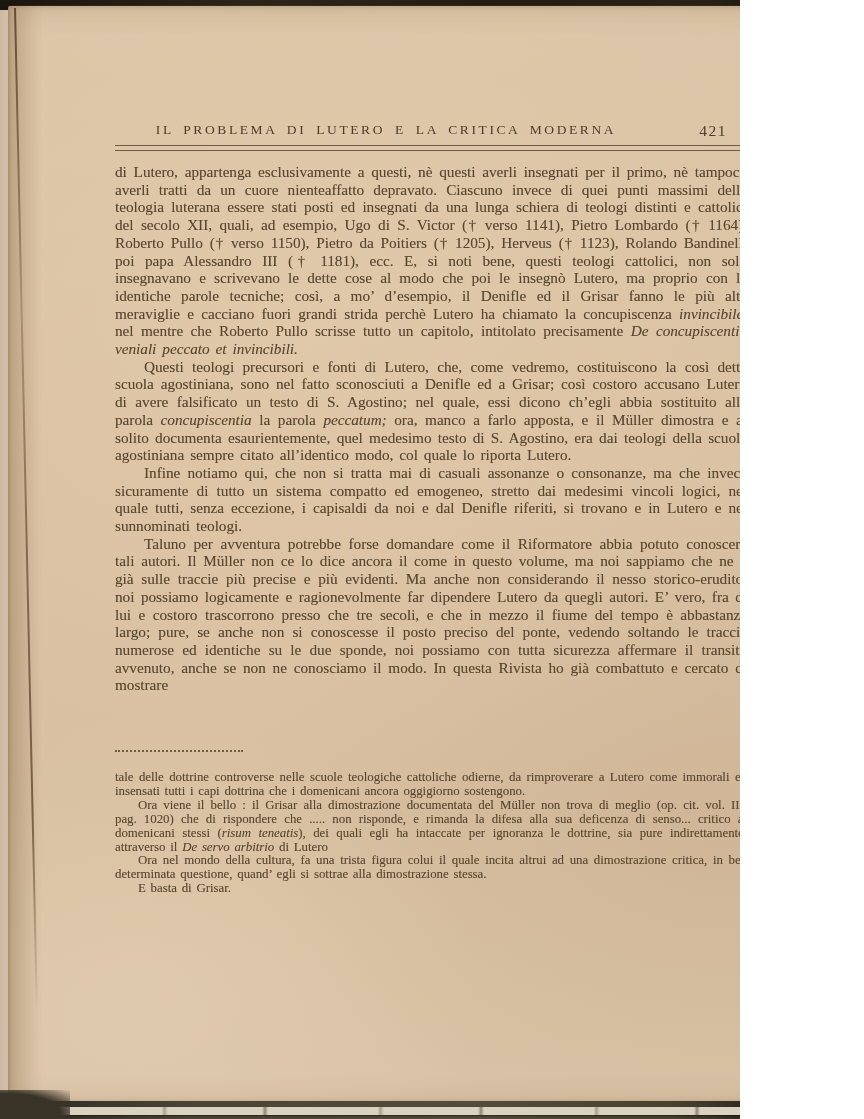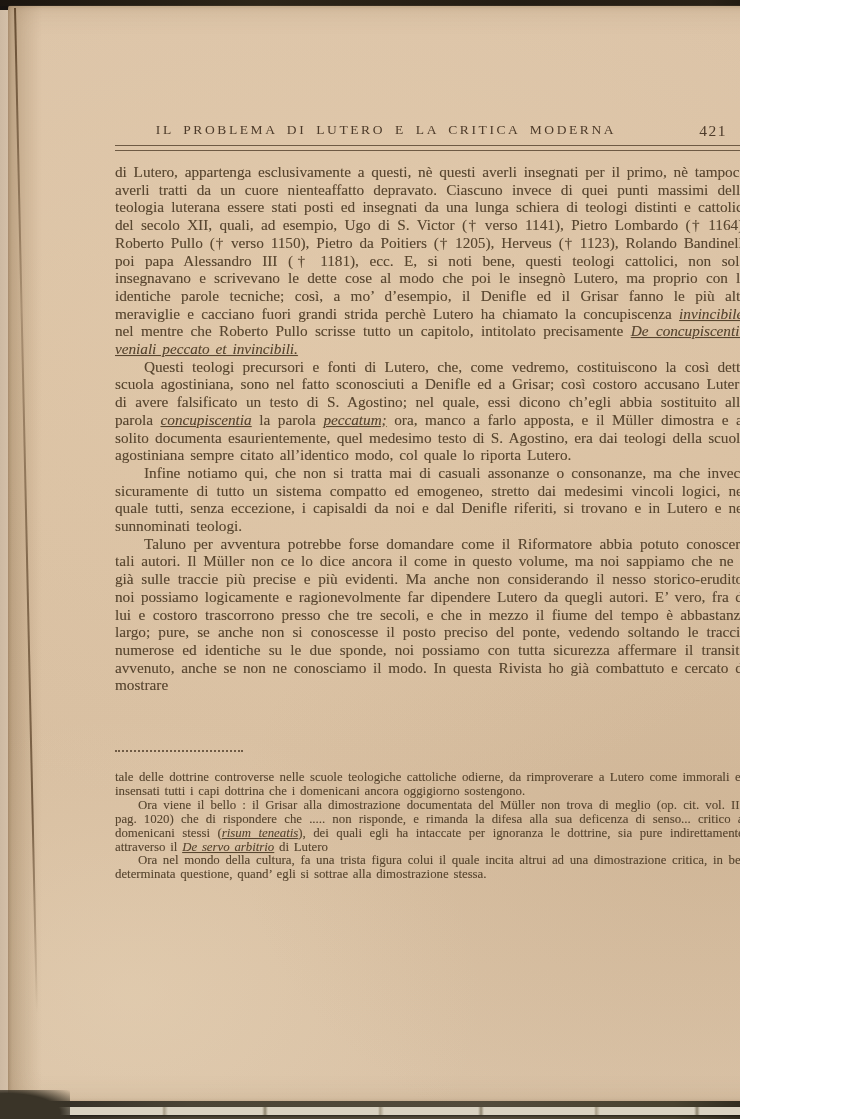--- a/index.html
+++ b/index.html
@@ -54,21 +54,21 @@
   .head-row { position:relative; height:18px; }
   .head-title { text-align:center; font-size:13.5px; letter-spacing:2.6px; color:#4d3b2a; word-spacing:4px;
     padding-right:90px; }
   .page-number { position:absolute; right:20px; top:0; font-size:15.5px; letter-spacing:1.5px; color:#4d3b2a; }
   .double-rule { margin-top:5px; height:6px; border-top:1.4px solid #6e5a44; border-bottom:1.4px solid #6e5a44; }
 
   .body-text { margin-top:12px; height:577px; overflow:hidden; }
   .body-text p { font-size:15.2px; line-height:17.7px; text-align:justify; word-spacing:2.2px;
     color:#57452f; text-shadow:0.2px 0.2px 0.4px rgba(87,69,47,0.35); }
   .body-text p.indent { text-indent:29px; }
-  .it { font-style:italic;text-decoration:underline; }
+  .it { font-style:italic; }
 
   .footnote-sep { margin-top:10px; width:128px; height:0; border-top:2px dotted #6f5b45; }
 
   .footnotes { margin-top:19px; }
   .footnotes p { font-size:12.8px; line-height:13.9px; text-align:justify; word-spacing:1.6px;
     color:#57452f; text-shadow:0.2px 0.2px 0.3px rgba(87,69,47,0.3); }
   .footnotes p.indent { text-indent:23px; }
 </style>
 </head>
 <body>
@@ -93,20 +93,21 @@
         <p class="indent"><span>Infine notiamo qui, che non si tratta mai di casuali assonanze o consonanze, ma che invece sicuramente di tutto un sistema compatto ed emogeneo, stretto dai medesimi vincoli logici, nel quale tutti, senza eccezione, i capisaldi da noi e dal Denifle riferiti, si trovano e in Lutero e nei sunnominati teologi.</span></p>
         <p class="indent"><span>Taluno per avventura potrebbe forse domandare come il Riformatore abbia potuto conoscere tali autori. Il Müller non ce lo dice ancora il come in questo volume, ma noi sappiamo che ne è già sulle traccie più precise e più evidenti. Ma anche non considerando il nesso storico-erudito, noi possiamo logicamente e ragionevolmente far dipendere Lutero da quegli autori. E’ vero, fra di lui e costoro trascorrono presso che tre secoli, e che in mezzo il fiume del tempo è abbastanza largo; pure, se anche non si conoscesse il posto preciso del ponte, vedendo soltando le traccie numerose ed identiche su le due sponde, noi possiamo con tutta sicurezza affermare il transito avvenuto, anche se non ne conosciamo il modo. In questa Rivista ho già combattuto e cercato di mostrare</span></p>
       </div>
 
       <div class="footnote-sep"></div>
 
       <div class="footnotes">
         <p><span>tale delle dottrine controverse nelle scuole teologiche cattoliche odierne, da rimproverare a Lutero come immorali ed insensati tutti i capi dottrina che i domenicani ancora oggigiorno sostengono.</span></p>
         <p class="indent"><span>Ora viene il bello : il Grisar alla dimostrazione documentata del Müller non trova di meglio (op. cit. vol. III. pag. 1020) che di rispondere che ..... non risponde, e rimanda la difesa alla sua deficenza di senso... critico ai domenicani stessi (</span><span class="it">risum teneatis</span><span>), dei quali egli ha intaccate per ignoranza le dottrine, sia pure indirettamente, attraverso il </span><span class="it">De servo arbitrio</span><span> di Lutero</span></p>
         <p class="indent"><span>Ora nel mondo della cultura, fa una trista figura colui il quale incita altrui ad una dimostrazione critica, in ben determinata questione, quand’ egli si sottrae alla dimostrazione stessa.</span></p>
+        <p class="indent"><span>E basta di Grisar.</span></p>
       </div>
 
     </div>
   </div>
 
   <div class="left-edge-shade"></div>
   <div class="crease"></div>
   <div class="top-strip"></div>
 
   <div class="bottom-band"></div>

